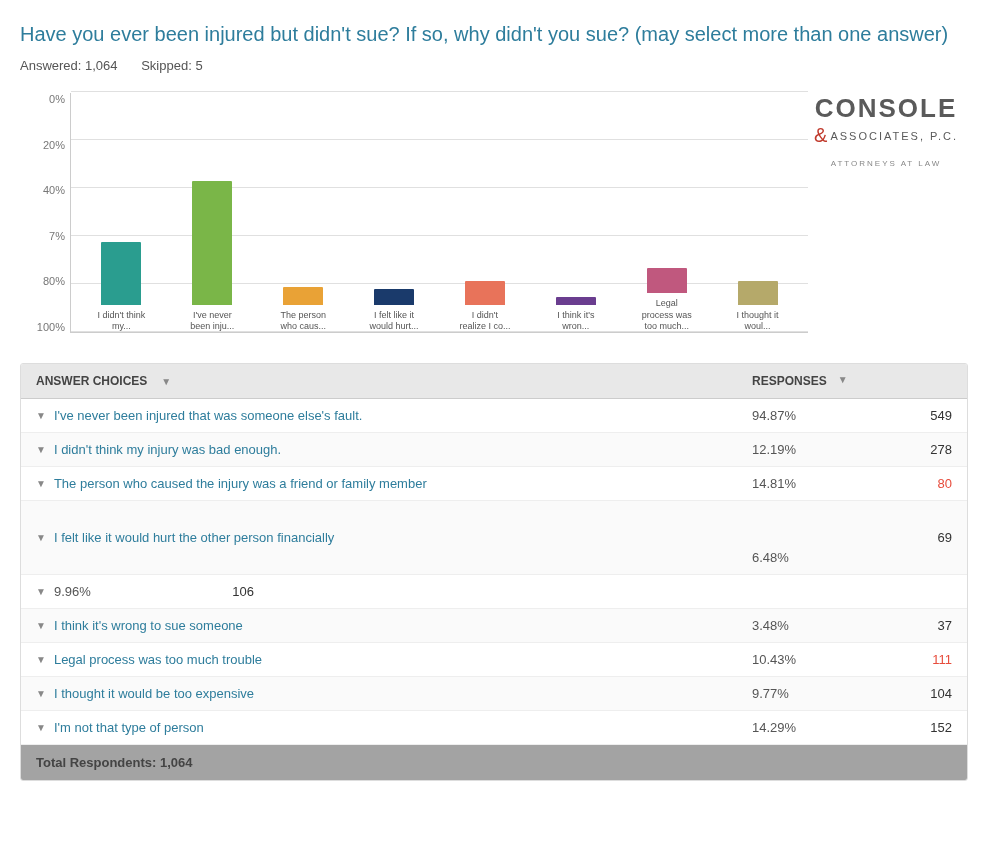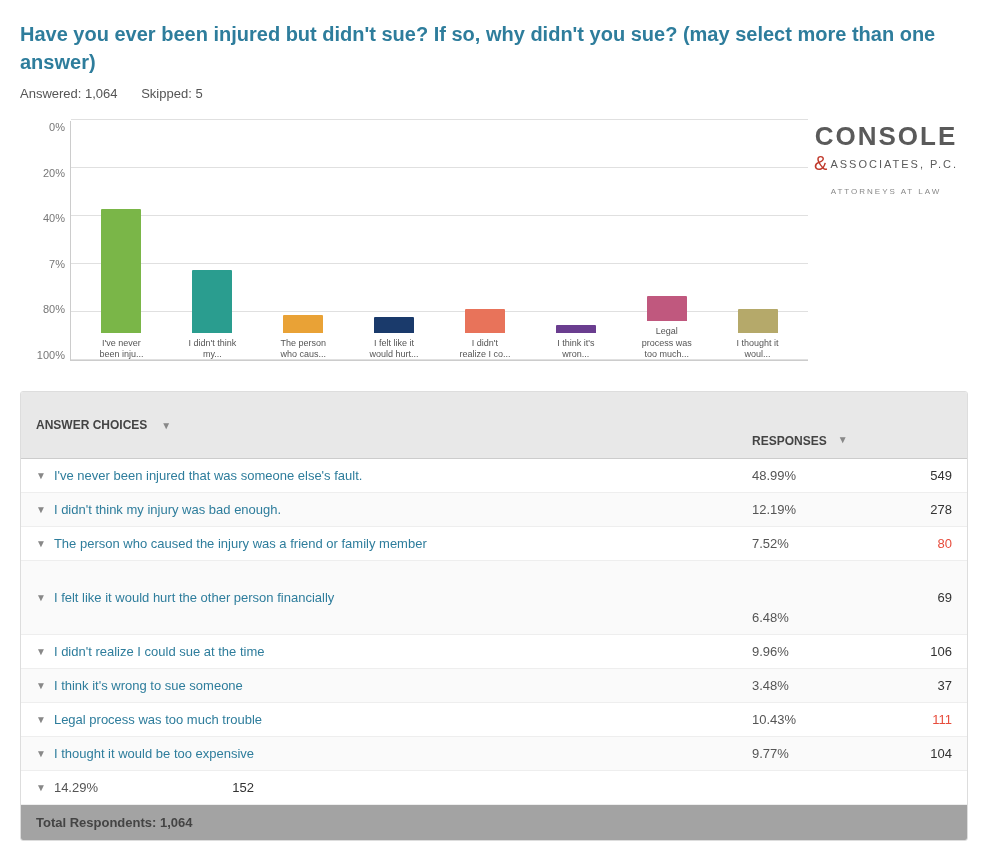--- a/index.html
+++ b/index.html
@@ -7,21 +7,21 @@
       font-family: Arial, sans-serif;
       background: #fff;
       color: #333;
       padding: 20px;
       width: 988px;
       min-height: 841px;
     }
     .question-title {
       color: #2e7d9c;
       font-size: 20px;
-      font-weight: bold;
+      font-weight: normal;
       line-height: 1.4;
       margin-bottom: 10px;
     }
     .stats {
       font-size: 13px;
       color: #555;
       margin-bottom: 20px;
     }
     .stats span { margin-right: 20px; }
     .chart-area {
@@ -133,21 +133,21 @@
     .table-header {
       display: flex;
       background: #e8e8e8;
       padding: 10px 15px;
       font-size: 12px;
       font-weight: bold;
       color: #444;
       border-bottom: 1px solid #ccc;
     }
     .col-answer { flex: 1; display: flex; align-items: center; gap: 14px; }
-    .col-responses { width: 200px; display: flex; gap: 11px; margin-top: 32px; }
+    .col-responses { width: 200px; display: flex; gap: 11px; }
     .dropdown-arrow {
       font-size: 10px;
       color: #888;
     }
     .table-row {
       display: flex;
       padding: 9px 15px;
       font-size: 13px;
       border-bottom: 1px solid #eee;
       align-items: center;
@@ -198,26 +198,26 @@
           <div class="grid-line" style="bottom: 0px;"></div>
           <div class="grid-line" style="bottom: 48px;"></div>
           <div class="grid-line" style="bottom: 96px;"></div>
           <div class="grid-line" style="bottom: 144px;"></div>
           <div class="grid-line" style="bottom: 192px;"></div>
           <div class="grid-line" style="bottom: 240px;"></div>
         </div>
 
       <div class="bars-row" id="bars-row">
           <div class="bar-group">
+            <div class="bar" style="height: 63px; background-color: rgb(42, 157, 143);"></div>
+            <div class="bar-label">I didn't think my...</div>
+          </div>
+          <div class="bar-group">
             <div class="bar" style="height: 124px; background-color: rgb(122, 182, 72);"></div>
             <div class="bar-label">I've never been inju...</div>
-          </div>
-          <div class="bar-group">
-            <div class="bar" style="height: 63px; background-color: rgb(42, 157, 143);"></div>
-            <div class="bar-label">I didn't think my...</div>
           </div>
           <div class="bar-group">
             <div class="bar" style="height: 18px; background-color: rgb(233, 162, 54);"></div>
             <div class="bar-label">The person who caus...</div>
           </div>
           <div class="bar-group">
             <div class="bar" style="height: 16px; background-color: rgb(26, 58, 107);"></div>
             <div class="bar-label">I felt like it would hurt...</div>
           </div>
           <div class="bar-group">
@@ -262,44 +262,43 @@
     <div class="col-responses">
       <span>RESPONSES</span>
       <span class="dropdown-arrow">▼</span>
     </div>
   </div>
 
   <div id="table-rows">
       <div class="table-row">
         <span class="row-toggle">▼</span>
         <div class="row-answer col-answer">I've never been injured that was someone else's fault.</div>
-        <div class="row-pct" style="width: 120px;">48.99%</div>
+        <div class="row-pct" style="width: 120px;">94.87%</div>
         <div class="row-count dark">549</div>
       </div>
       <div class="table-row">
         <span class="row-toggle">▼</span>
         <div class="row-answer col-answer">I didn't think my injury was bad enough.</div>
         <div class="row-pct" style="width: 120px;">12.19%</div>
         <div class="row-count dark">278</div>
       </div>
       <div class="table-row">
         <span class="row-toggle">▼</span>
         <div class="row-answer col-answer">The person who caused the injury was a friend or family member</div>
-        <div class="row-pct" style="width: 120px;">7.52%</div>
+        <div class="row-pct" style="width: 120px;">14.81%</div>
         <div class="row-count">80</div>
       </div>
       <div class="table-row">
         <span class="row-toggle">▼</span>
         <div class="row-answer col-answer">I felt like it would hurt the other person financially</div>
         <div class="row-pct" style="width: 120px; margin-top: 40px;">6.48%</div>
         <div class="row-count dark">69</div>
       </div>
       <div class="table-row">
         <span class="row-toggle">▼</span>
-        <div class="row-answer col-answer">I didn't realize I could sue at the time</div>
         <div class="row-pct" style="width: 120px;">9.96%</div>
         <div class="row-count dark">106</div>
       </div>
       <div class="table-row">
         <span class="row-toggle">▼</span>
         <div class="row-answer col-answer">I think it's wrong to sue someone</div>
         <div class="row-pct" style="width: 120px;">3.48%</div>
         <div class="row-count dark">37</div>
       </div>
       <div class="table-row">
@@ -309,20 +308,21 @@
         <div class="row-count">111</div>
       </div>
       <div class="table-row">
         <span class="row-toggle">▼</span>
         <div class="row-answer col-answer">I thought it would be too expensive</div>
         <div class="row-pct" style="width: 120px;">9.77%</div>
         <div class="row-count dark">104</div>
       </div>
       <div class="table-row">
         <span class="row-toggle">▼</span>
+        <div class="row-answer col-answer">I'm not that type of person</div>
         <div class="row-pct" style="width: 120px;">14.29%</div>
         <div class="row-count dark">152</div>
       </div>
     </div>
 
   <div class="total-row">
     <span>Total Respondents: 1,064</span>
   </div>
 </div>
 

